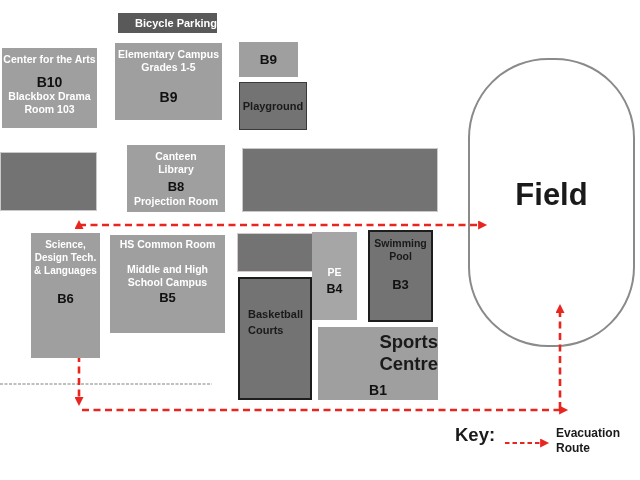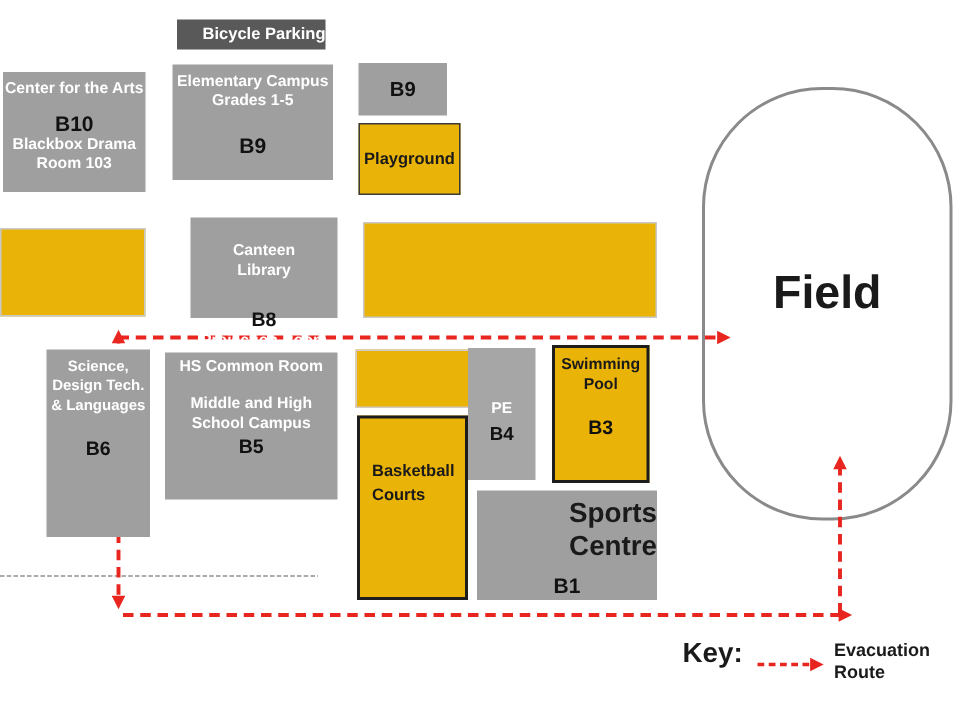--- a/index.html
+++ b/index.html
@@ -3,21 +3,21 @@
 <meta charset="utf-8">
 <style>
   html,body { margin:0; padding:0; background:#fff; }
   #canvas {
     position:relative; width:640px; height:480px; background:#ffffff;
     font-family:"Liberation Sans", sans-serif; overflow:hidden;
   }
   .box { position:absolute; box-sizing:border-box; text-align:center; z-index:3; }
   .gray  { background:var(--building-gray); }
   .dark  { background:var(--dark-header-gray); }
-  .white { background:#eab308; }
+  .white { background:#737373; }
   .outlined  { border:2px solid var(--outline-dark); }
   .lightline { border:1px solid #c9c9c9; }
   .wt   { font-size:10.5px; font-weight:bold; line-height:13px; color:#ffffff; }
   .bt   { font-size:10.5px; font-weight:bold; line-height:13px; color:#1a1a1a; }
   .code { font-size:13px; font-weight:bold; line-height:15px; color:#111; }
   .center-flex { display:flex; align-items:center; justify-content:center; }
   #field {
     position:absolute; left:468px; top:58px; width:167px; height:289px;
     border:2px solid var(--field-border); border-radius:80px; background:#fff;
     z-index:1; box-sizing:border-box;
@@ -75,24 +75,24 @@
   <div class="box gray center-flex" style="left:239px;top:42px;width:59px;height:35px;">
     <div class="code" style="font-size:13.5px;">B9</div>
   </div>
 
   <div class="box white center-flex" style="left:239px;top:82px;width:68px;height:48px;border:1.5px solid #3a3a3a;">
     <div class="bt" style="font-weight:600;font-size:11px;">Playground</div>
   </div>
 
   <div class="box white lightline" style="left:0px;top:152px;width:97px;height:59px;"></div>
 
-  <div class="box gray" style="left:127px;top:145px;width:98px;height:67px;padding-top:16px;">
+  <div class="box gray" style="left:127px;top:145px;width:98px;height:67px;padding-top:5px;">
     <div class="wt">Canteen</div>
     <div class="wt">Library</div>
-    <div class="code" style="margin-top:18px;">B8</div>
+    <div class="code" style="margin-top:3px;">B8</div>
     <div class="wt" style="margin-top:1px;">Projection Room</div>
   </div>
 
   <div class="box white lightline" style="left:242px;top:148px;width:196px;height:64px;"></div>
 
   <div class="box gray" style="left:31px;top:233px;width:69px;height:125px;padding-top:5px;">
     <div class="wt" style="font-size:10px;">Science,</div>
     <div class="wt" style="font-size:10px;">Design Tech.</div>
     <div class="wt" style="font-size:10px;">&amp; Languages</div>
     <div class="code" style="margin-top:14px;">B6</div>

